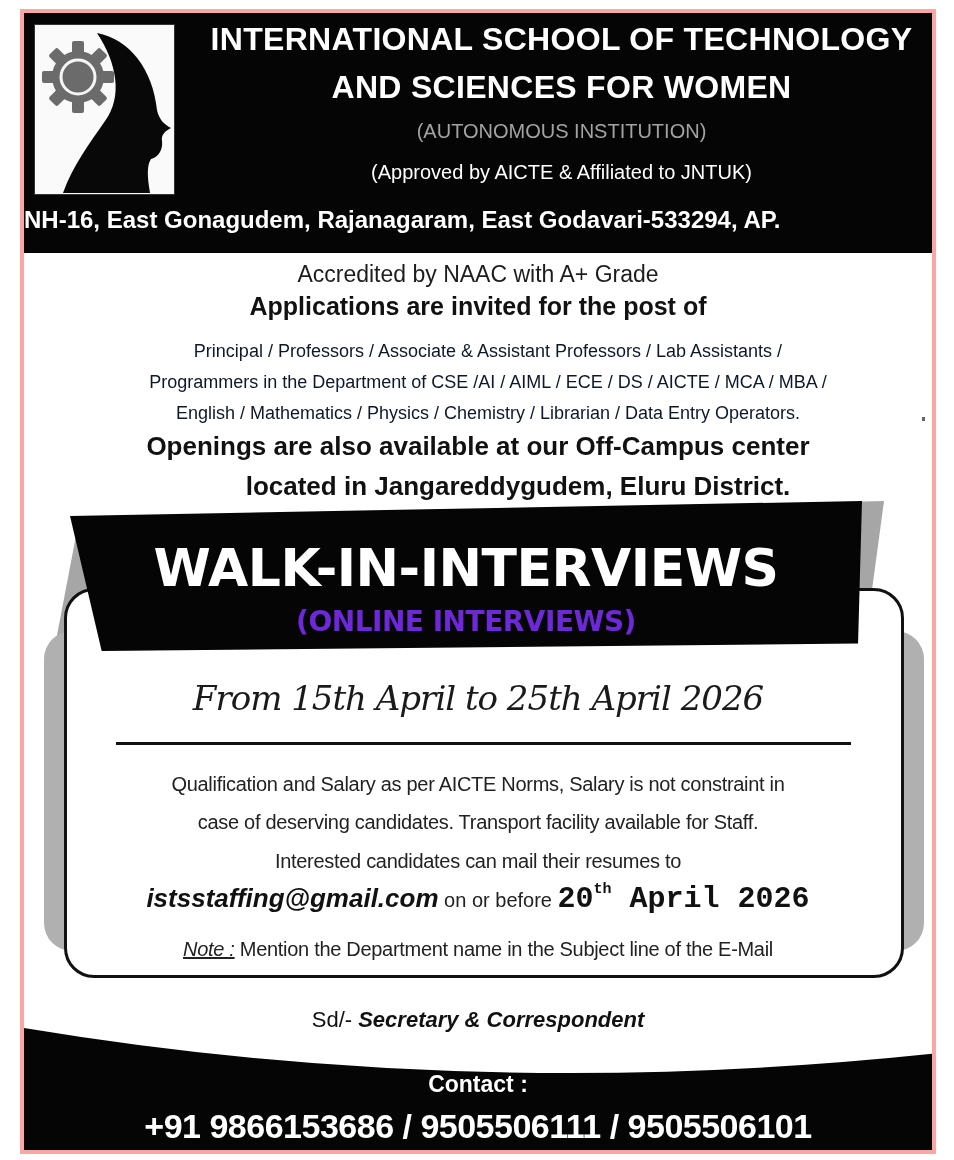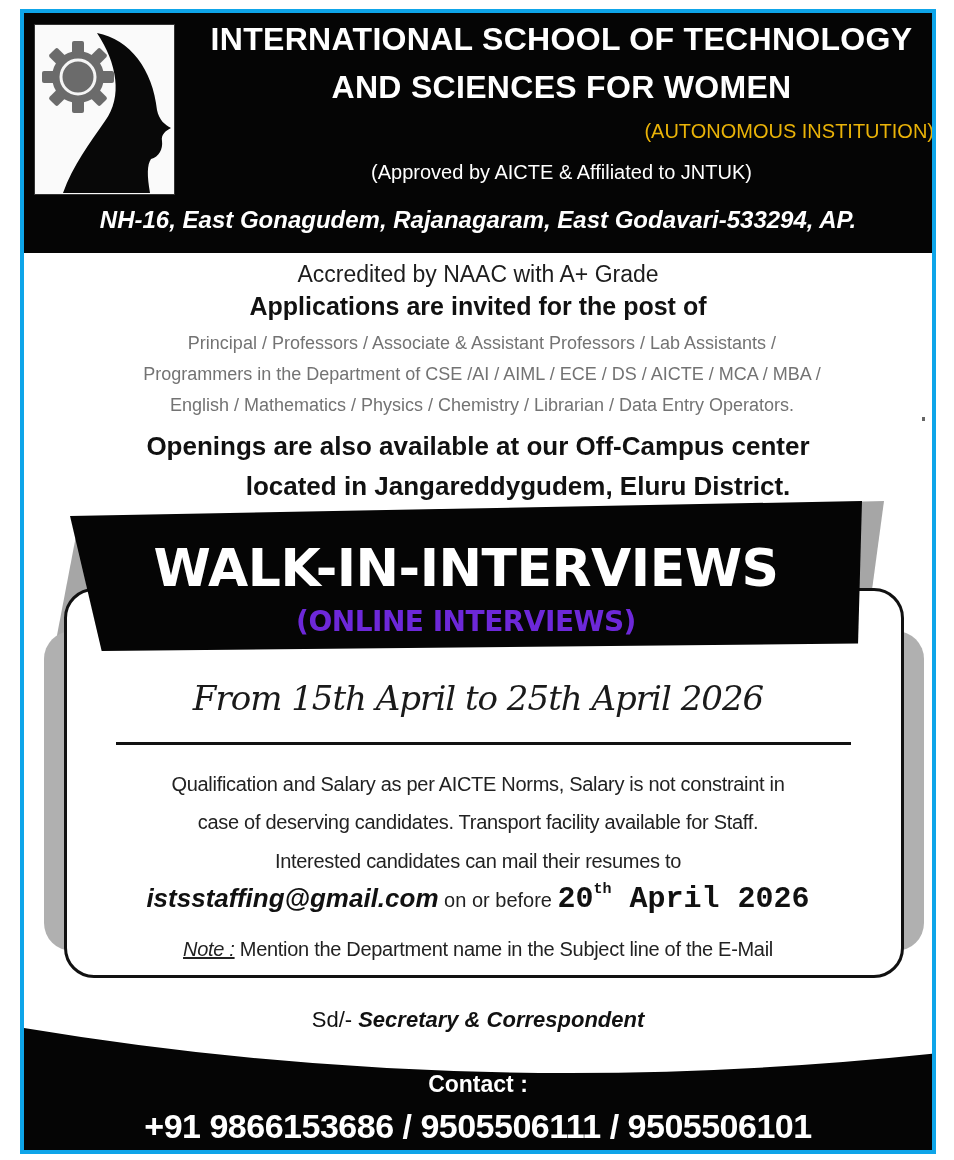--- a/index.html
+++ b/index.html
@@ -1,64 +1,64 @@
 <!DOCTYPE html>
 <html><head>
 <meta charset="utf-8">
 <style>
   * { box-sizing: border-box; margin: 0; padding: 0; }
   html, body { width: 954px; height: 1160px; background: #ffffff; overflow: hidden; }
   body { position: relative; font-family: "Liberation Sans", sans-serif; color: #1a1a1a; }
 
   .frame {
     position: absolute; left: 20px; top: 9px; width: 916px; height: 1145px;
-    border: 4px solid #0ea5e9; background: #fff; overflow: hidden;
+    border: 4px solid #fca5a5; background: #fff; overflow: hidden;
   }
 
   
   .header {
     position: absolute; left: 0; top: 0; width: 100%; height: 240px; background: #050505;
   }
   .logo-box {
     position: absolute; left: 10px; top: 11px; width: 141px; height: 171px; background: #fafafa;
     border: 1px solid #333;
   }
   .logo-box svg { position: absolute; left: 0; top: 0; }
   .title-line1 {
     position: absolute; left: 165px; top: 8px; width: 745px; text-align: center;
     color: #fff; font-weight: bold; font-size: 32px; letter-spacing: 0.3px; white-space: nowrap;
   }
   .title-line2 {
     position: absolute; left: 165px; top: 56px; width: 745px; text-align: center;
     color: #fff; font-weight: bold; font-size: 32px; letter-spacing: 0.3px; white-space: nowrap;
   }
   .title-line3 {
-    position: absolute; left: 165px; top: 107px; width: 745px; text-align: right;
-    color: #eab308; font-size: 20px; white-space: nowrap;
+    position: absolute; left: 165px; top: 107px; width: 745px; text-align: center;
+    color: #a3a3a3; font-size: 20px; white-space: nowrap;
   }
   .title-line4 {
     position: absolute; left: 165px; top: 148px; width: 745px; text-align: center;
     color: #fff; font-size: 20px; white-space: nowrap;
   }
   .address {
-    position: absolute; left: 0; top: 193px; width: 100%; text-align: center;
-    color: #fff; font-size: 24px; font-weight: bold; white-space: nowrap; font-style: italic;
+    position: absolute; left: 0; top: 193px; width: 100%; text-align: left;
+    color: #fff; font-size: 24px; font-weight: bold; white-space: nowrap;
   }
 
   
   .accredited {
     position: absolute; left: 0; top: 248px; width: 100%; text-align: center;
     font-size: 23px; color: #1d1d1d;
   }
   .apps-invited {
     position: absolute; left: 0; top: 279px; width: 100%; text-align: center;
     font-size: 25px; font-weight: bold; color: #111;
   }
   .posts-line {
-    position: absolute; left: 4px; width: 100%; text-align: center; font-size: 18px; color: #737373; white-space: nowrap;
+    position: absolute; left: 10px; width: 100%; text-align: center; font-size: 18px; color: #0f172a; white-space: nowrap; margin-top: 8px;
   }
   .posts-line.l1 { top: 320px; }
   .posts-line.l2 { top: 351px; }
   .posts-line.l3 { top: 382px; }
   .openings {
     position: absolute; left: 0; width: 100%; text-align: center; font-size: 26px; font-weight: bold; color: #111; white-space: nowrap;
   }
   .openings.l1 { top: 418px; }
   .openings.l2 { top: 458px; margin-left: 40px; }
 

